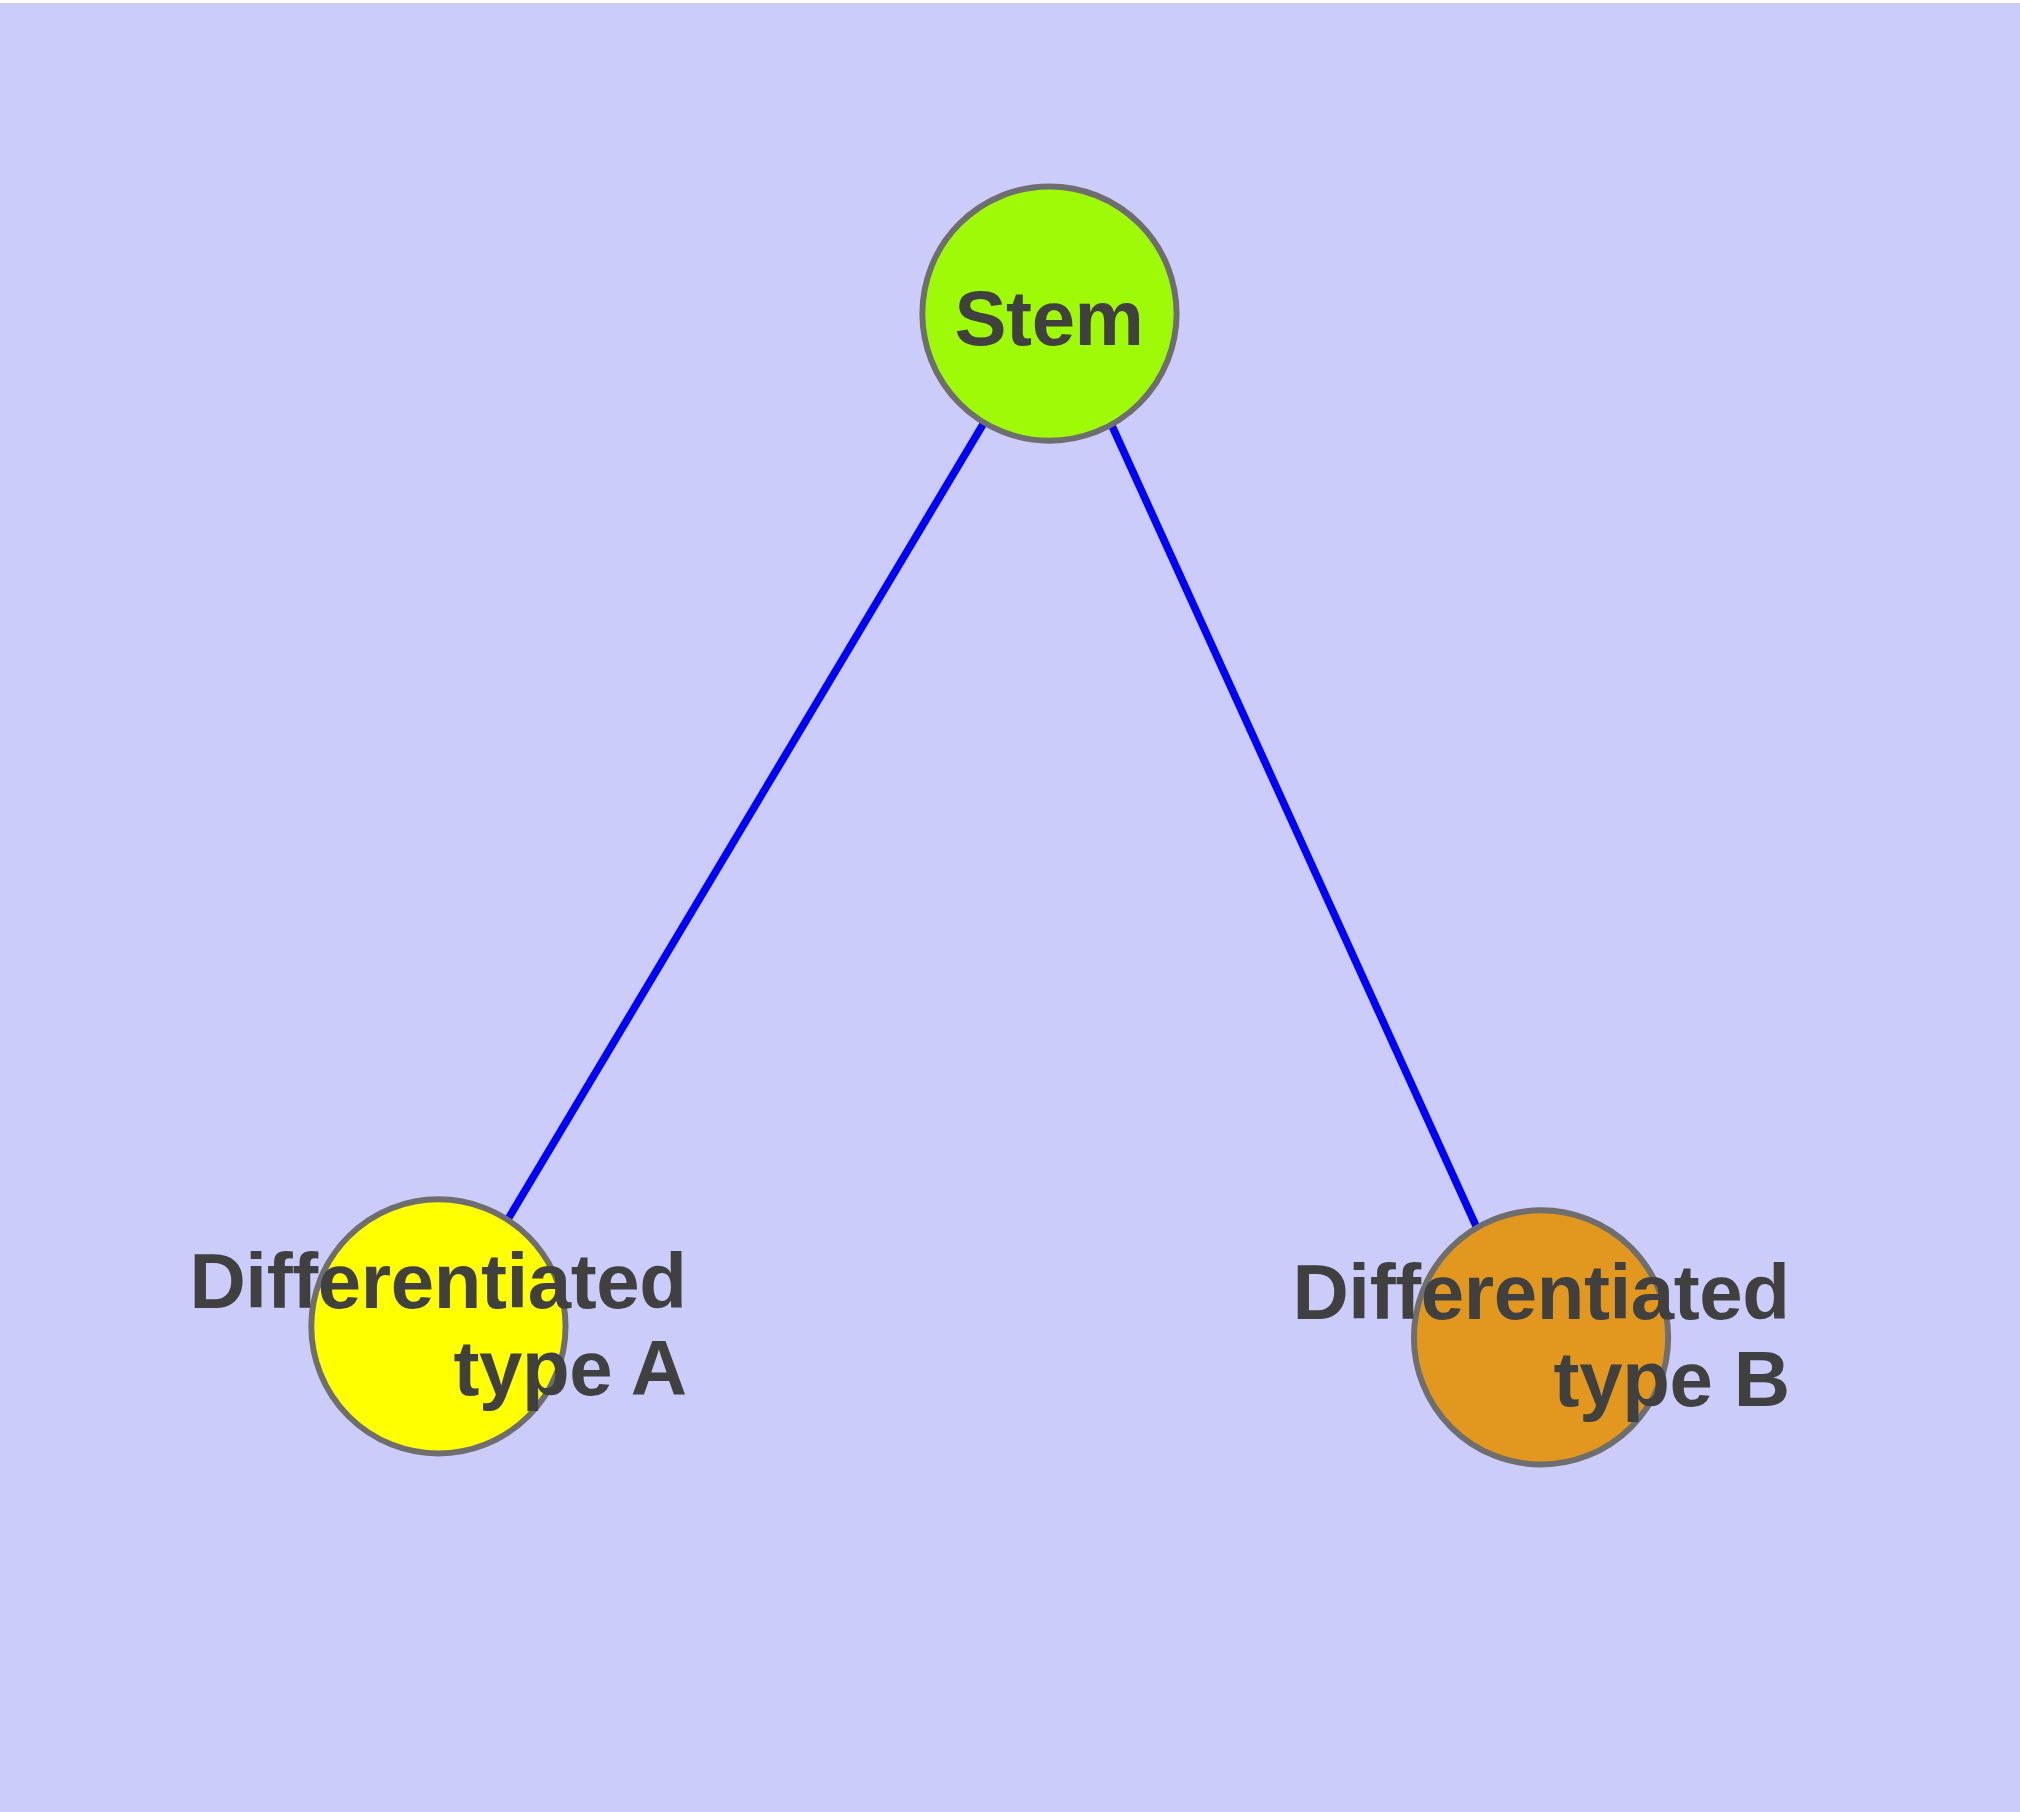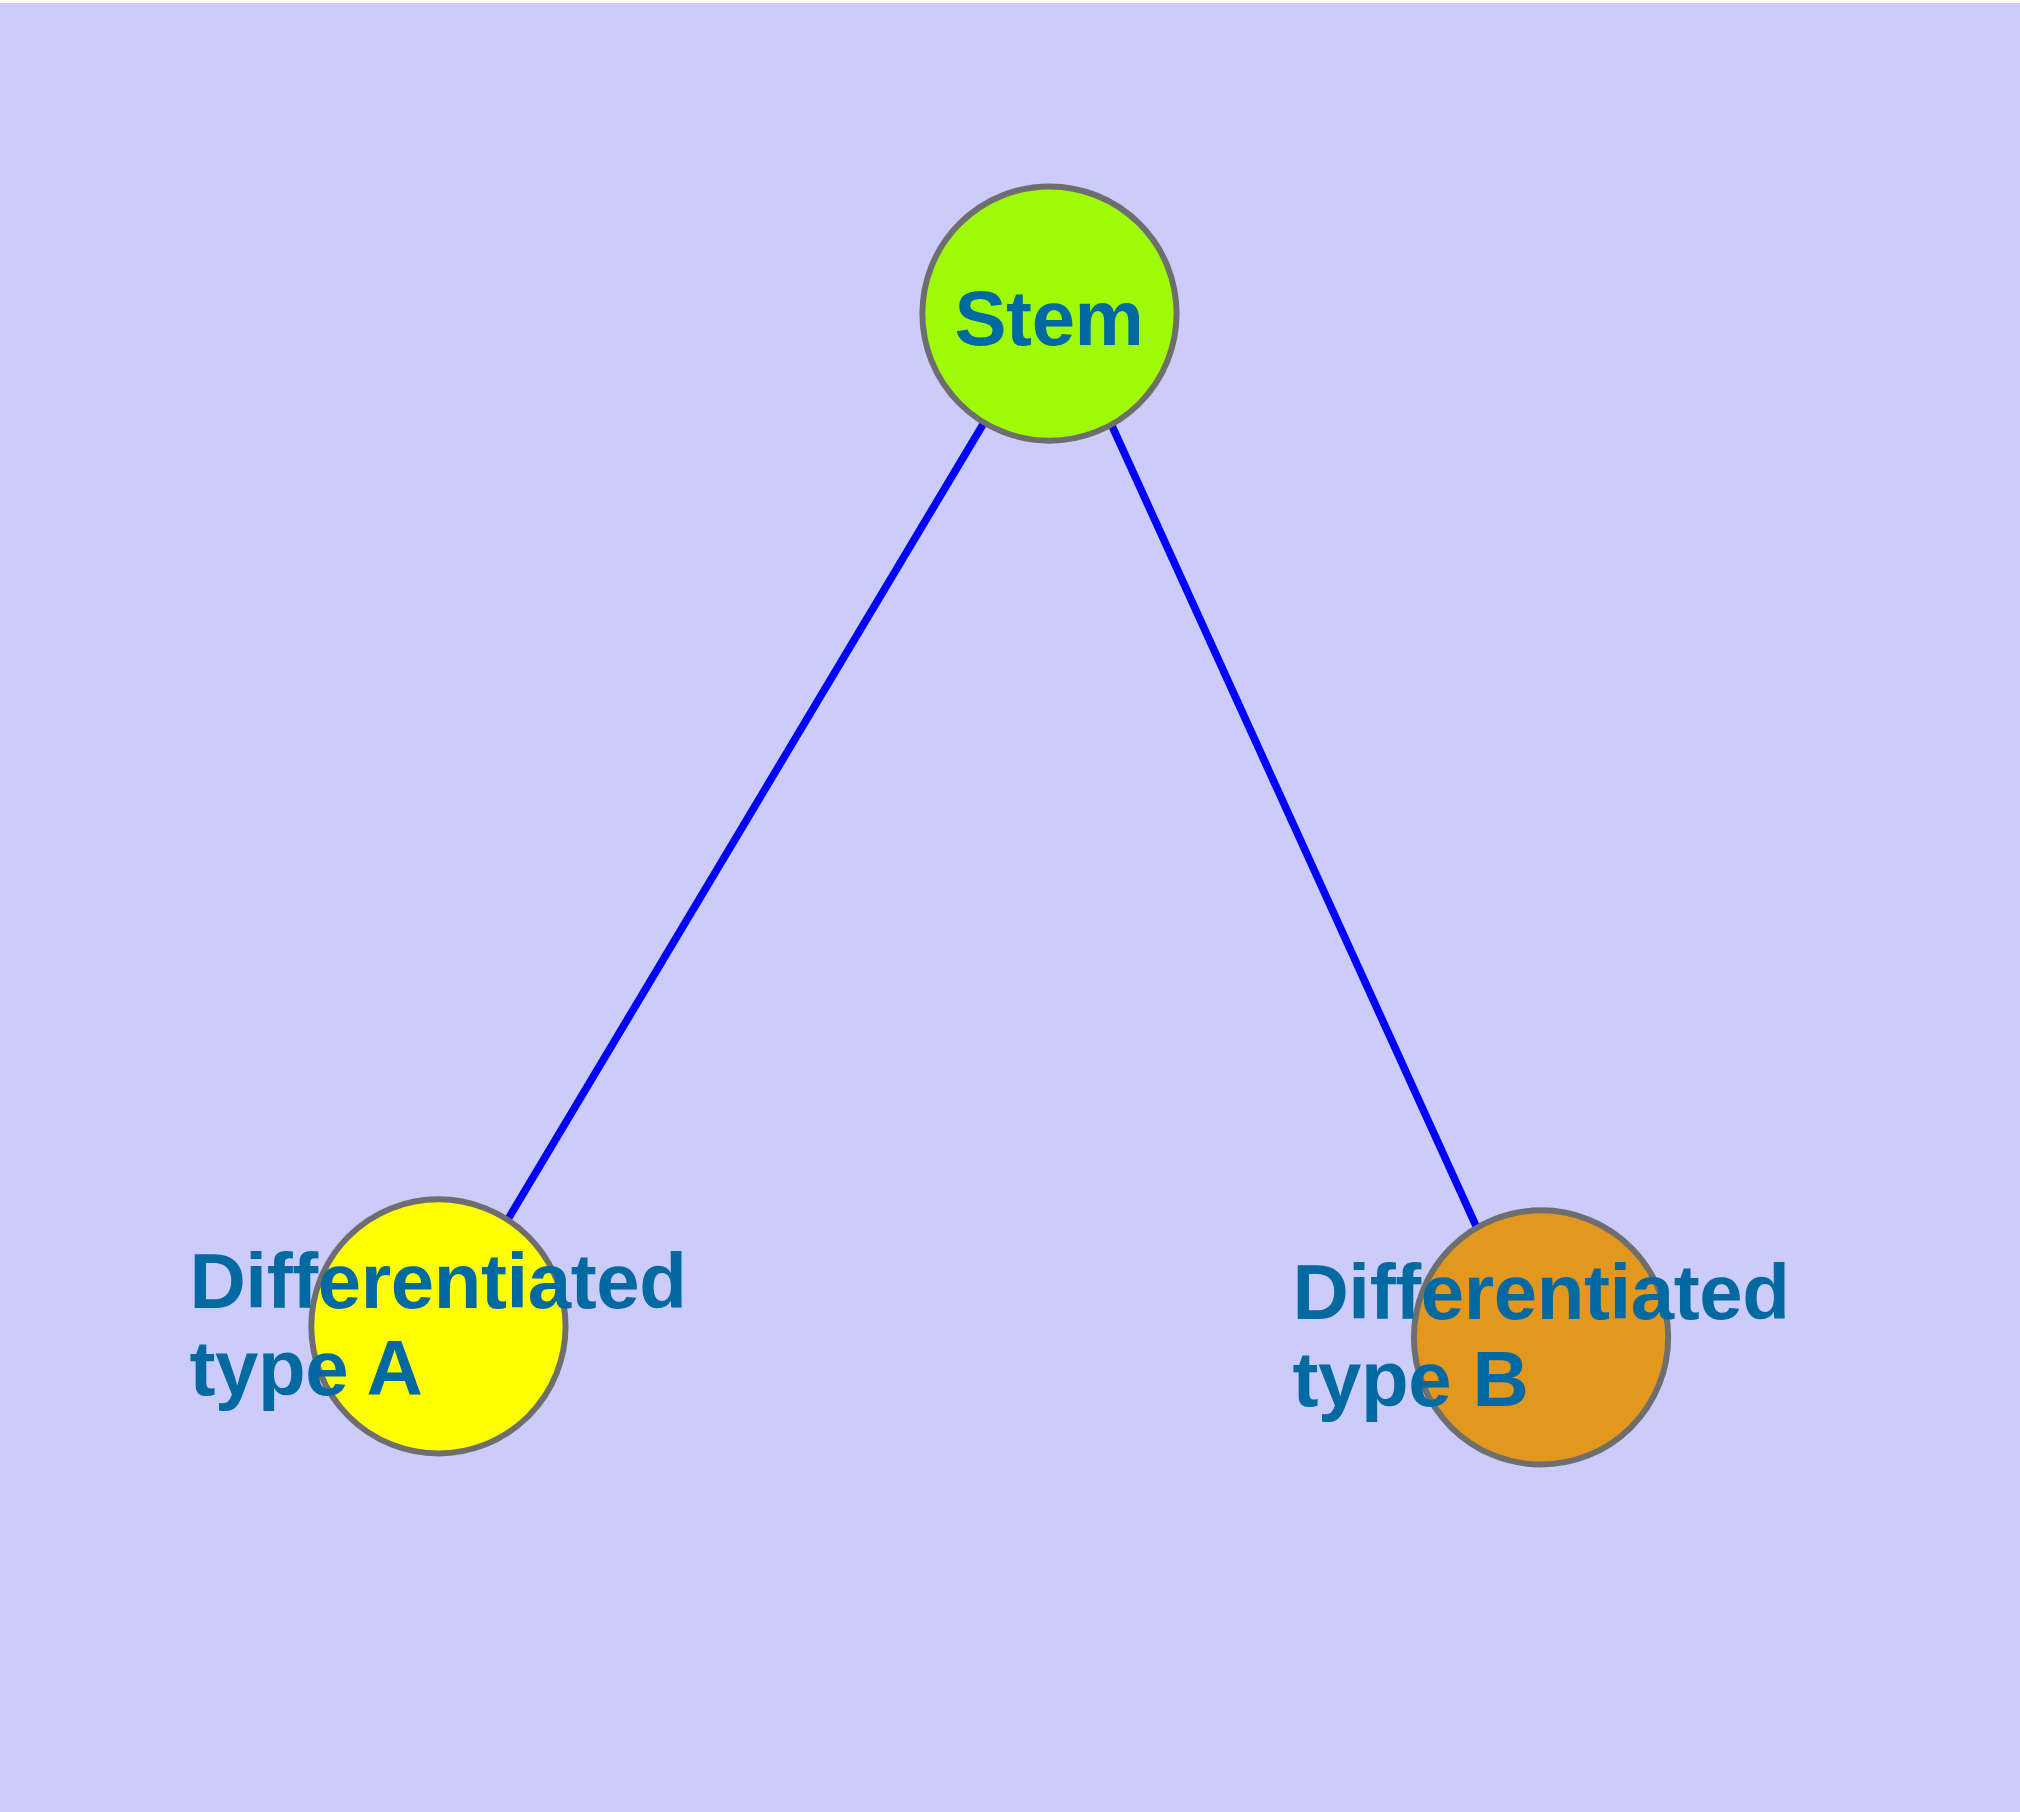--- a/index.html
+++ b/index.html
@@ -26,22 +26,22 @@
   svg.graph-svg {
     position: absolute;
     left: 0;
     top: 0;
     width: 2021px;
     height: 1812px;
     display: block;
   }
   .node-label {
     position: absolute;
-    text-align: left;
-    color: #0369a1;
+    text-align: right;
+    color: #404040;
     font-family: "Liberation Sans", sans-serif;
     font-weight: bold;
     font-size: 78px;
     line-height: 87px;
     white-space: pre;
     letter-spacing: -0.4px;
     pointer-events: none;
     transform: translate(-50%, -50%);
   }
   .label-stem   { left: 1049px; top: 318px;  }

